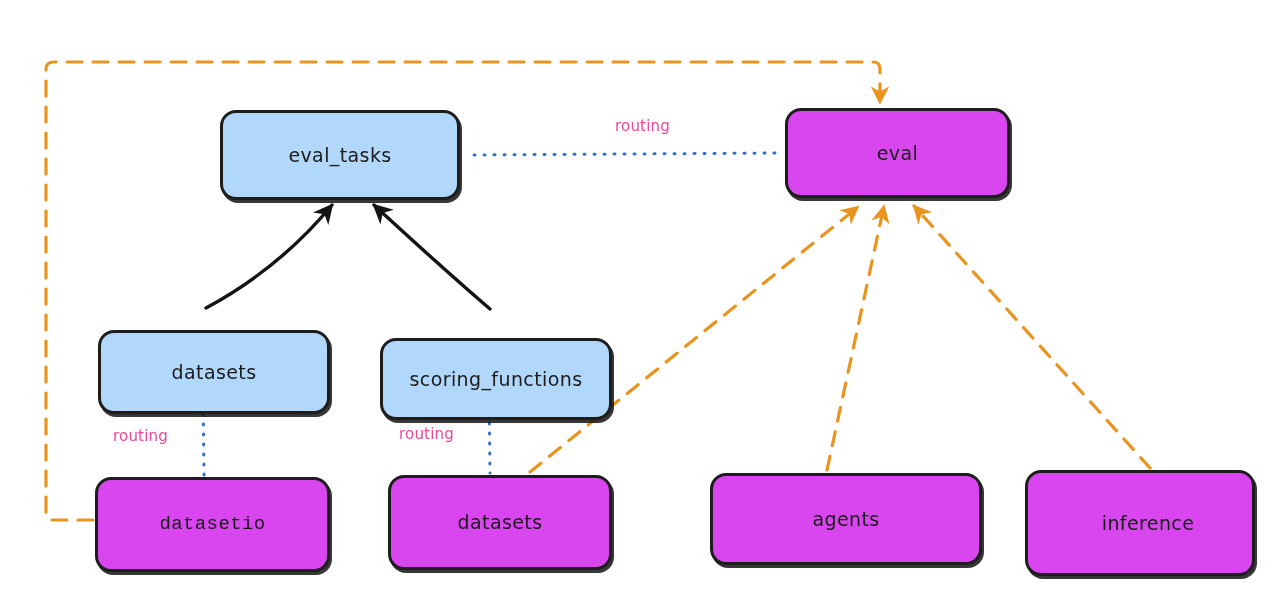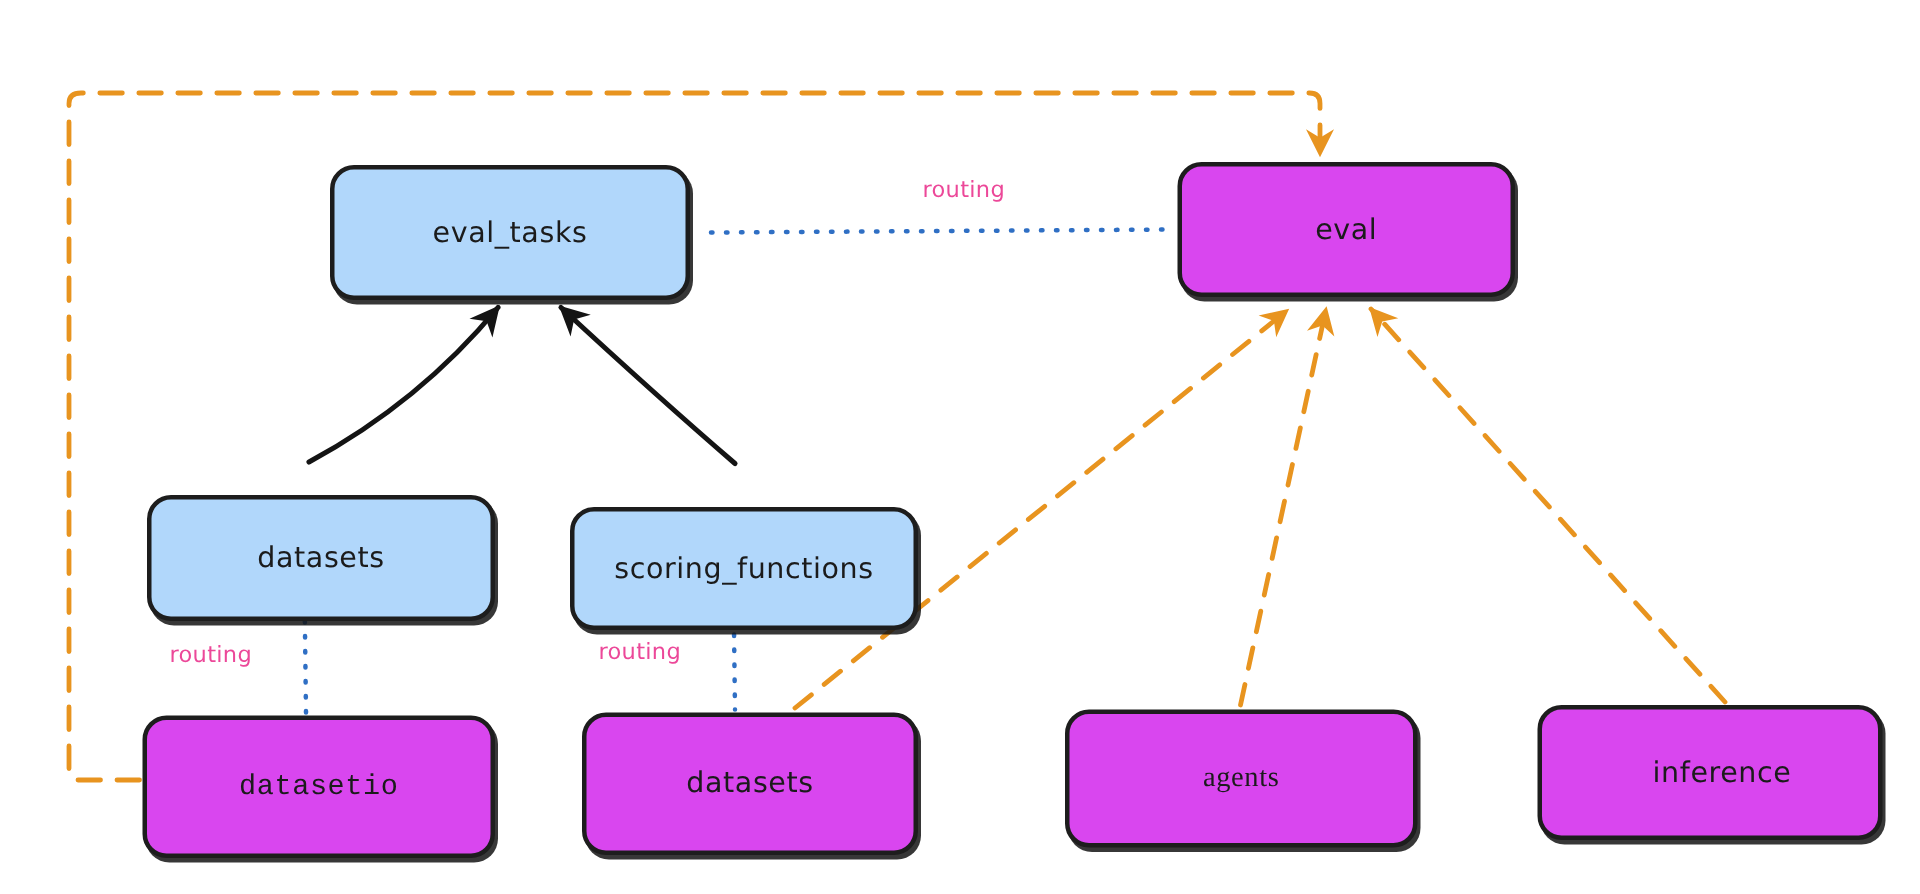--- a/index.html
+++ b/index.html
@@ -110,25 +110,25 @@
   </div>
 
   <div class="node green" style="left:95px; top:477px; width:235px; height:95px;font-family:Liberation Mono, monospace;">
     <span class="node-label">datasetio</span>
   </div>
 
   <div class="node green" style="left:388px; top:475px; width:224px; height:95px;">
     <span class="node-label">datasets</span>
   </div>
 
-  <div class="node green" style="left:710px; top:473px; width:235px; height:92px;font-family:Liberation Serif, serif;">
+  <div class="node green" style="left:710px; top:473px; width:272px; height:92px;">
     <span class="node-label">agents</span>
   </div>
 
-  <div class="node green" style="left:1025px; top:470px; width:230px; height:90px;padding-left:16px;">
+  <div class="node green" style="left:1025px; top:470px; width:230px; height:106px;padding-left:16px;">
     <span class="node-label">inference</span>
   </div>
 
   <div class="edge-label" style="left:615px; top:117px;">routing</div>
 
   <div class="edge-label" style="left:113px; top:427px;">routing</div>
 
   <div class="edge-label" style="left:399px; top:425px;">routing</div>
 
 </div>

